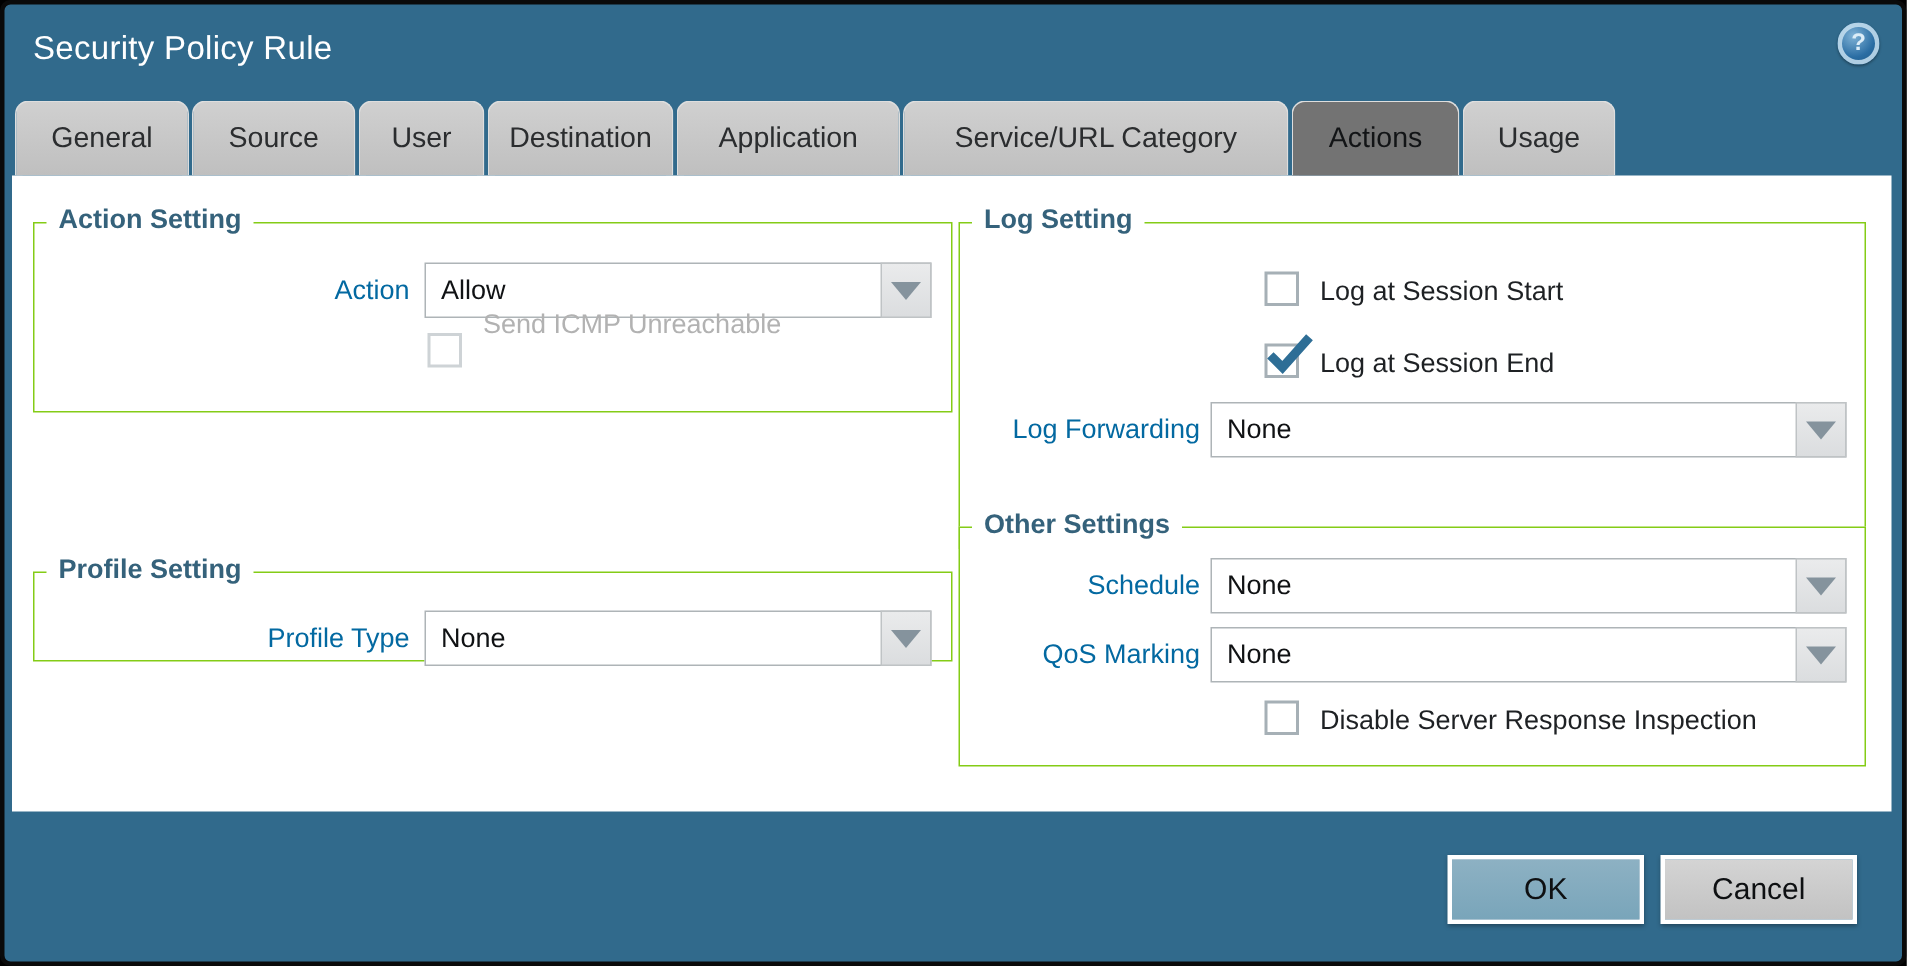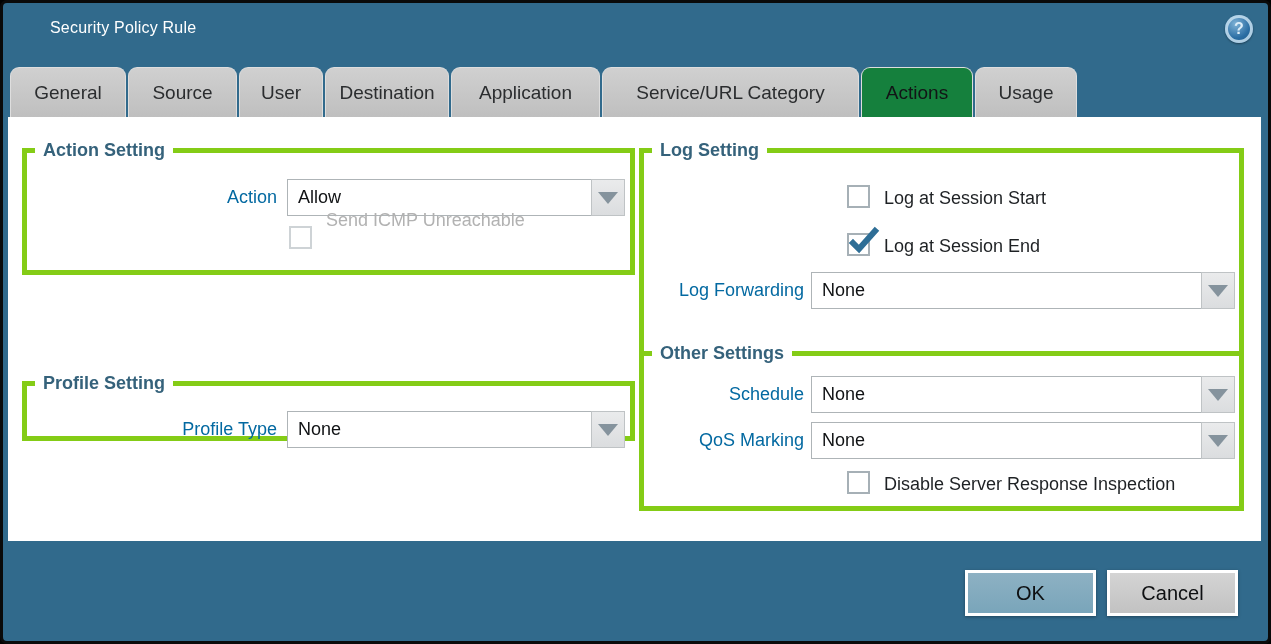--- a/index.html
+++ b/index.html
@@ -3,38 +3,38 @@
 <meta charset="utf-8">
 <style>
   html,body{margin:0;padding:0;background:#000;}
   *{box-sizing:border-box;font-family:"Liberation Sans","DejaVu Sans",sans-serif;}
   #dialog{
     position:relative;width:1271px;height:644px;
     background:#316A8C;border:3px solid #0a0a0a;border-radius:7px;
     overflow:hidden;
   }
   
-  .title{position:absolute;left:19px;top:16px;color:#fff;font-size:16px;letter-spacing:.2px;margin-left:28px;}
+  .title{position:absolute;left:19px;top:16px;color:#fff;font-size:22px;letter-spacing:.2px;}
   .help{position:absolute;right:15px;top:12px;width:28px;height:28px;border-radius:50%;
     background:radial-gradient(circle at 38% 32%, #7fb2d6 0%, #2a6da3 55%, #1d547f 100%);
     box-shadow:0 0 0 3px rgba(200,225,240,.85) inset,0 1px 2px rgba(0,0,0,.4);
     display:flex;align-items:center;justify-content:center;cursor:pointer;}
   .help span{color:#dcedf8;font-size:16px;font-weight:bold;line-height:1;}
   
   .tabs{position:absolute;left:7px;top:64px;display:flex;gap:2px;}
   .tab{height:50px;border-radius:9px 9px 0 0;
     background:linear-gradient(#d0d0d0,#bfbfbf);
     border:1px solid #dedede;border-bottom:none;
     color:#2b2d2f;font-size:19px;display:flex;align-items:center;justify-content:center;
     cursor:pointer;}
-  .tab.active{background:#15803d;color:#121416;z-index:3;}
+  .tab.active{background:#737373;color:#121416;z-index:3;}
   
   .content{position:absolute;left:5px;top:114px;width:1253px;height:424px;background:#fff;z-index:2;}
   
-  .group{position:absolute;border:5px solid #84cc16;background:#fff;z-index:4;}
+  .group{position:absolute;border:1px solid #84cc16;background:#fff;z-index:4;}
   .group .legend{position:absolute;top:-13px;left:8px;background:#fff;padding:0 8px;
     font-size:18px;font-weight:bold;color:#35627b;white-space:nowrap;}
   .flabel{position:absolute;font-size:18px;color:#0369a1;text-align:right;line-height:37px;white-space:nowrap;}
   
   .dropdown{position:absolute;height:37px;background:#fff;border:1px solid #aeb4b7;cursor:pointer;}
   .dd-value{position:absolute;left:10px;top:0;line-height:35px;font-size:18px;color:#101214;}
   .dd-btn{position:absolute;right:-1px;top:-1px;width:34px;height:37px;
     background:linear-gradient(#eaebec,#dbdddf);border:1px solid #bfc3c5;
     display:flex;align-items:center;justify-content:center;}
   .dd-arrow{width:0;height:0;border-left:10px solid transparent;border-right:10px solid transparent;

